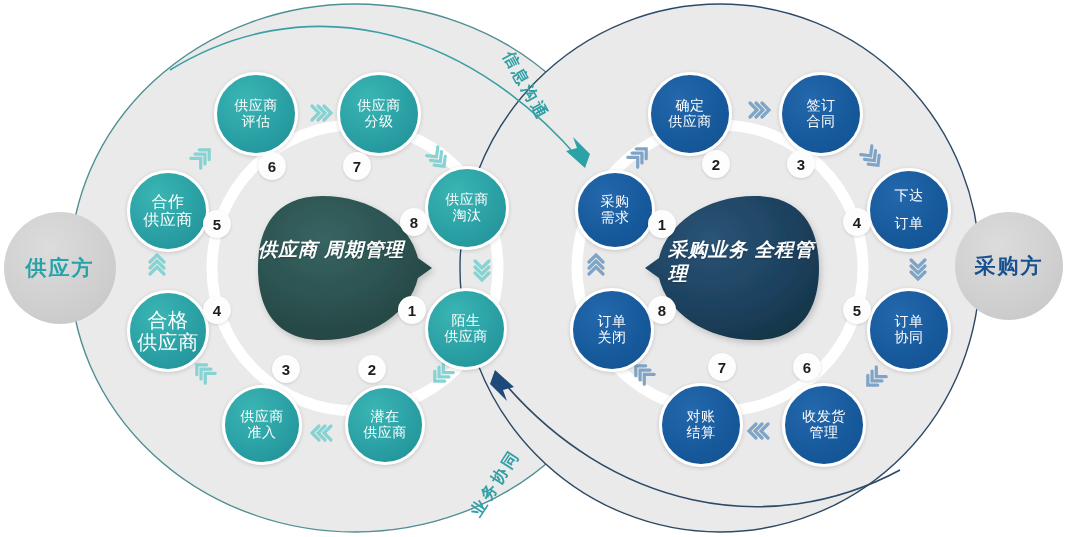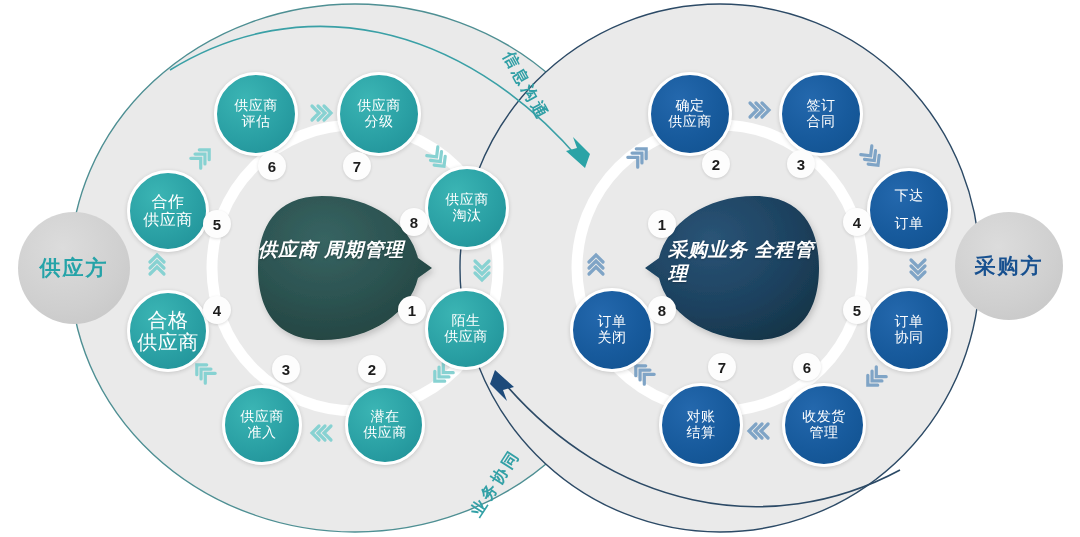--- a/index.html
+++ b/index.html
@@ -261,21 +261,21 @@
       </g>
 
       <g transform="translate(596,268) rotate(270)">
         <polyline points="-6,-7 1,0 -6,7"></polyline>
           <polyline points="0,-7 7,0 0,7"></polyline>
           <polyline points="6,-7 13,0 6,7"></polyline>
       </g>
     </g>
   </svg>
 
-  <div class="endcap left" style="left:18px; top:212px; width:112px; height:112px;text-align:right;">
+  <div class="endcap left" style="left:4px; top:212px; width:112px; height:112px;text-align:right;">
     <span>供应方</span>
   </div>
   <div class="endcap right" style="left:955px; top:212px; width:108px; height:108px;text-align:center;">
     <span>采购方</span>
   </div>
 
   <div class="leaf-label" style="left:258px; top:238px; width:150px;">
     <span class="ln">供应商</span>
     <span class="ln">周期管理</span>
   </div>
@@ -348,20 +348,24 @@
   </div>
 
   <div class="node teal" style="left:425px; top:166px; width:84px; height:84px; font-size:14px;">
     <span class="ln">供应商</span>
     <span class="ln">淘汰</span>
   </div>
   <div class="badge" style="left:400px; top:208px;">
     <span>8</span>
   </div>
 
+  <div class="node blue" style="left:575px; top:170px; width:80px; height:80px; font-size:14px;">
+    <span class="ln">采购</span>
+    <span class="ln">需求</span>
+  </div>
   <div class="badge" style="left:648px; top:210px;">
     <span>1</span>
   </div>
 
   <div class="node blue" style="left:648px; top:72px; width:84px; height:84px; font-size:14px;">
     <span class="ln">确定</span>
     <span class="ln">供应商</span>
   </div>
   <div class="badge" style="left:702px; top:150px;">
     <span>2</span>

